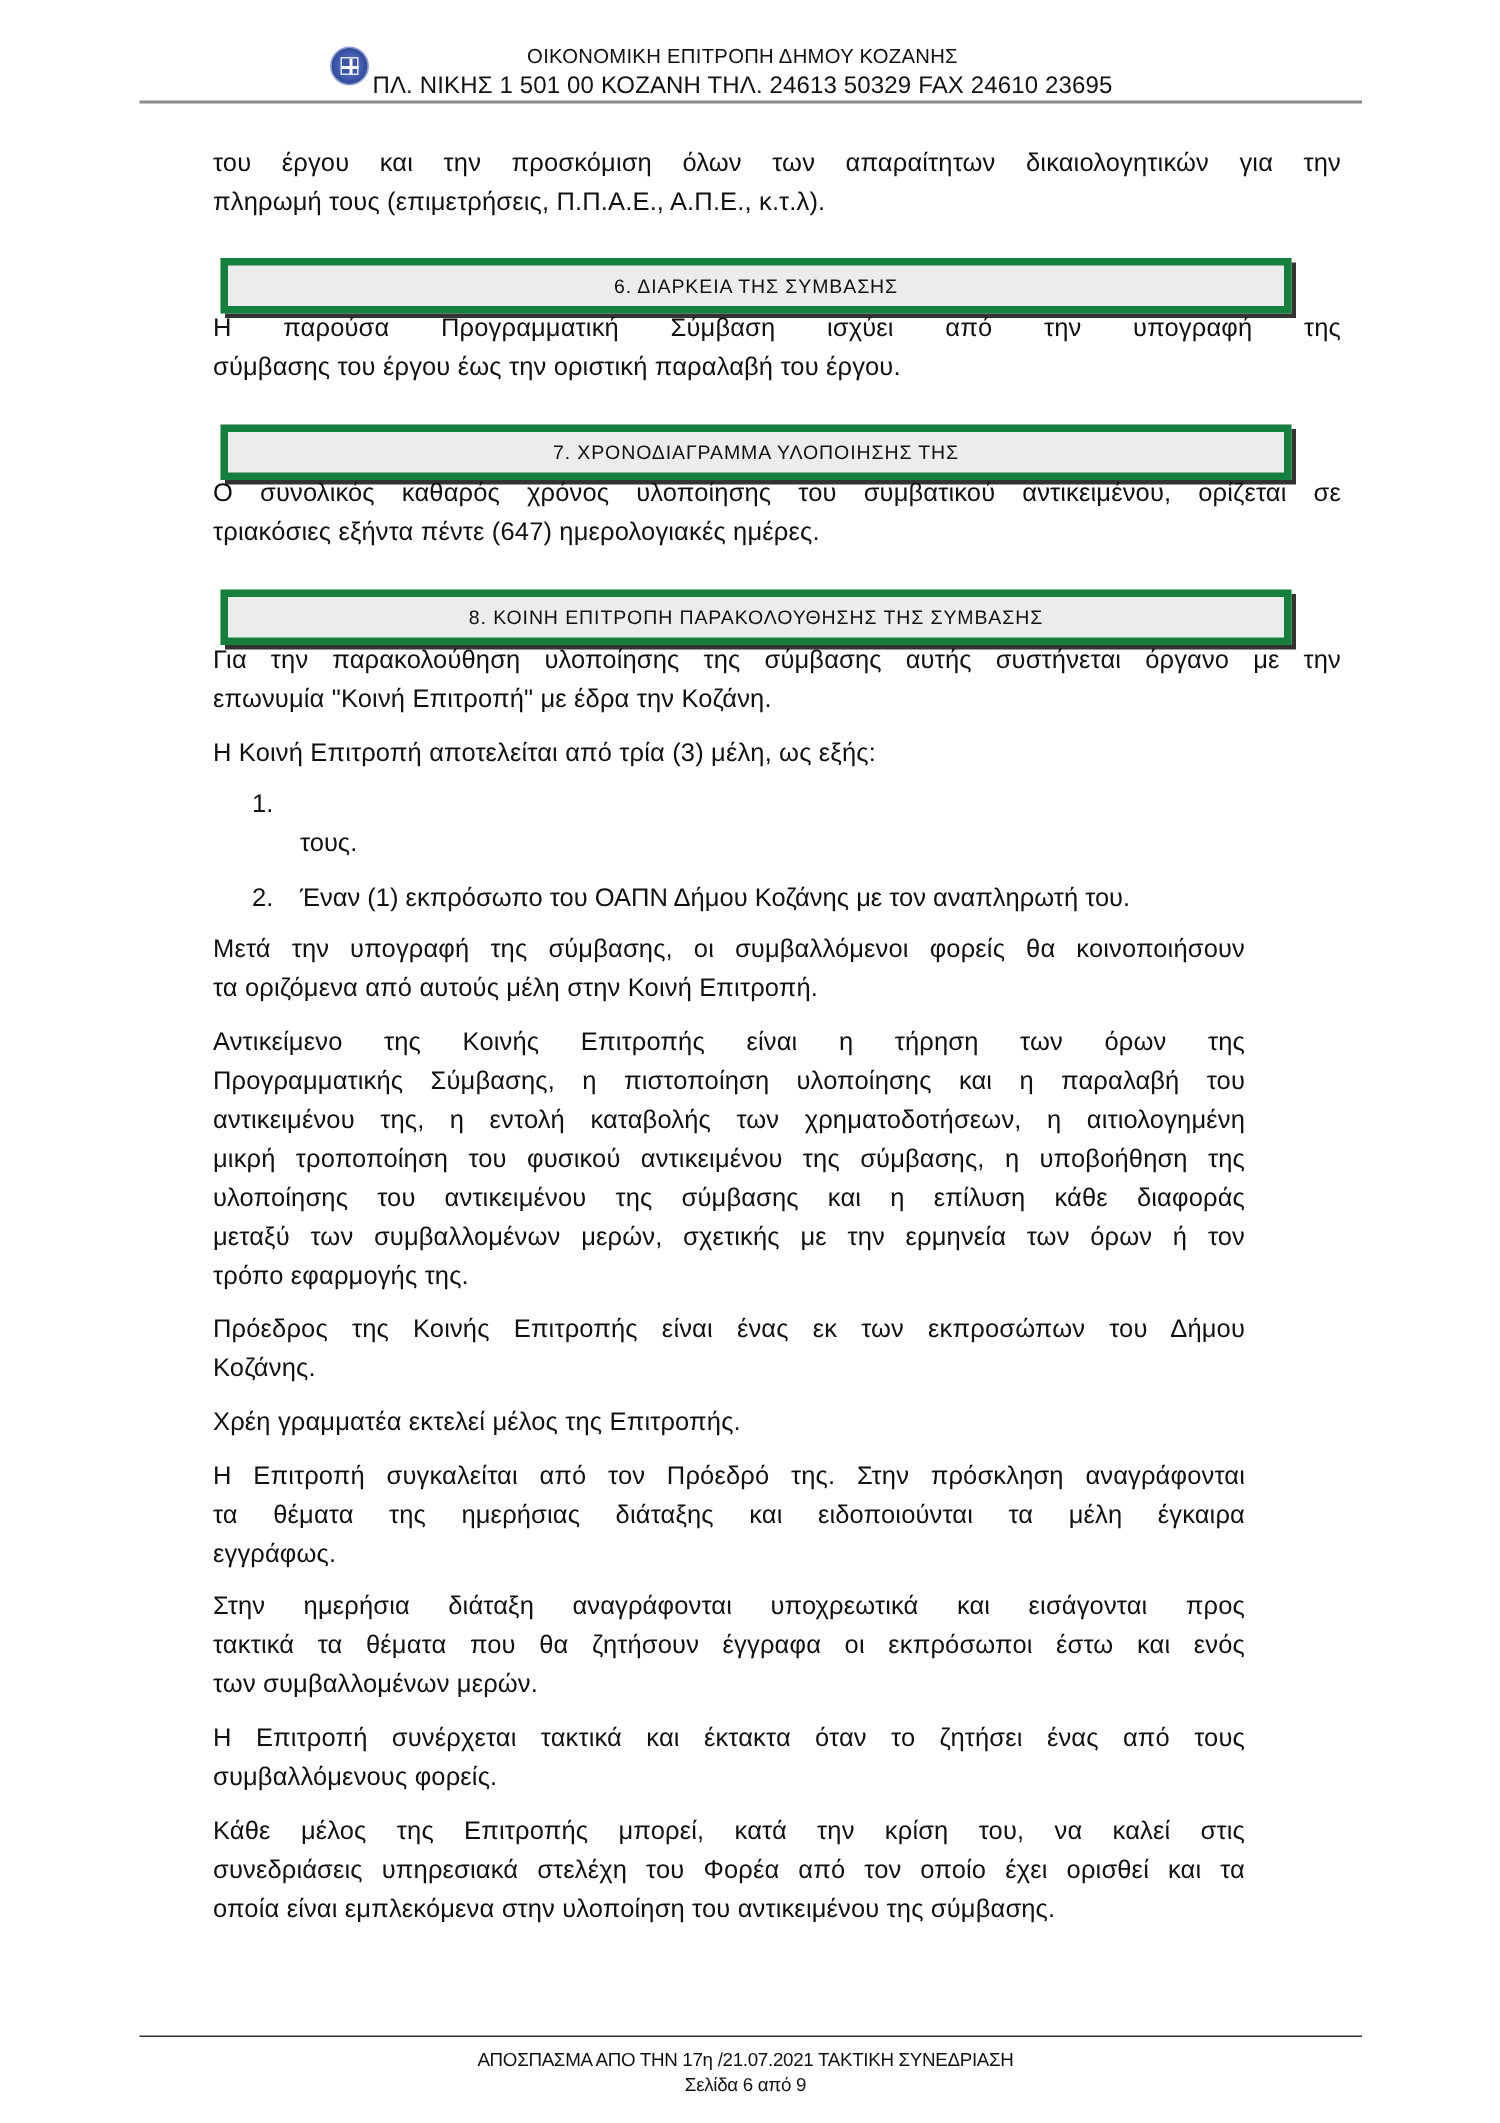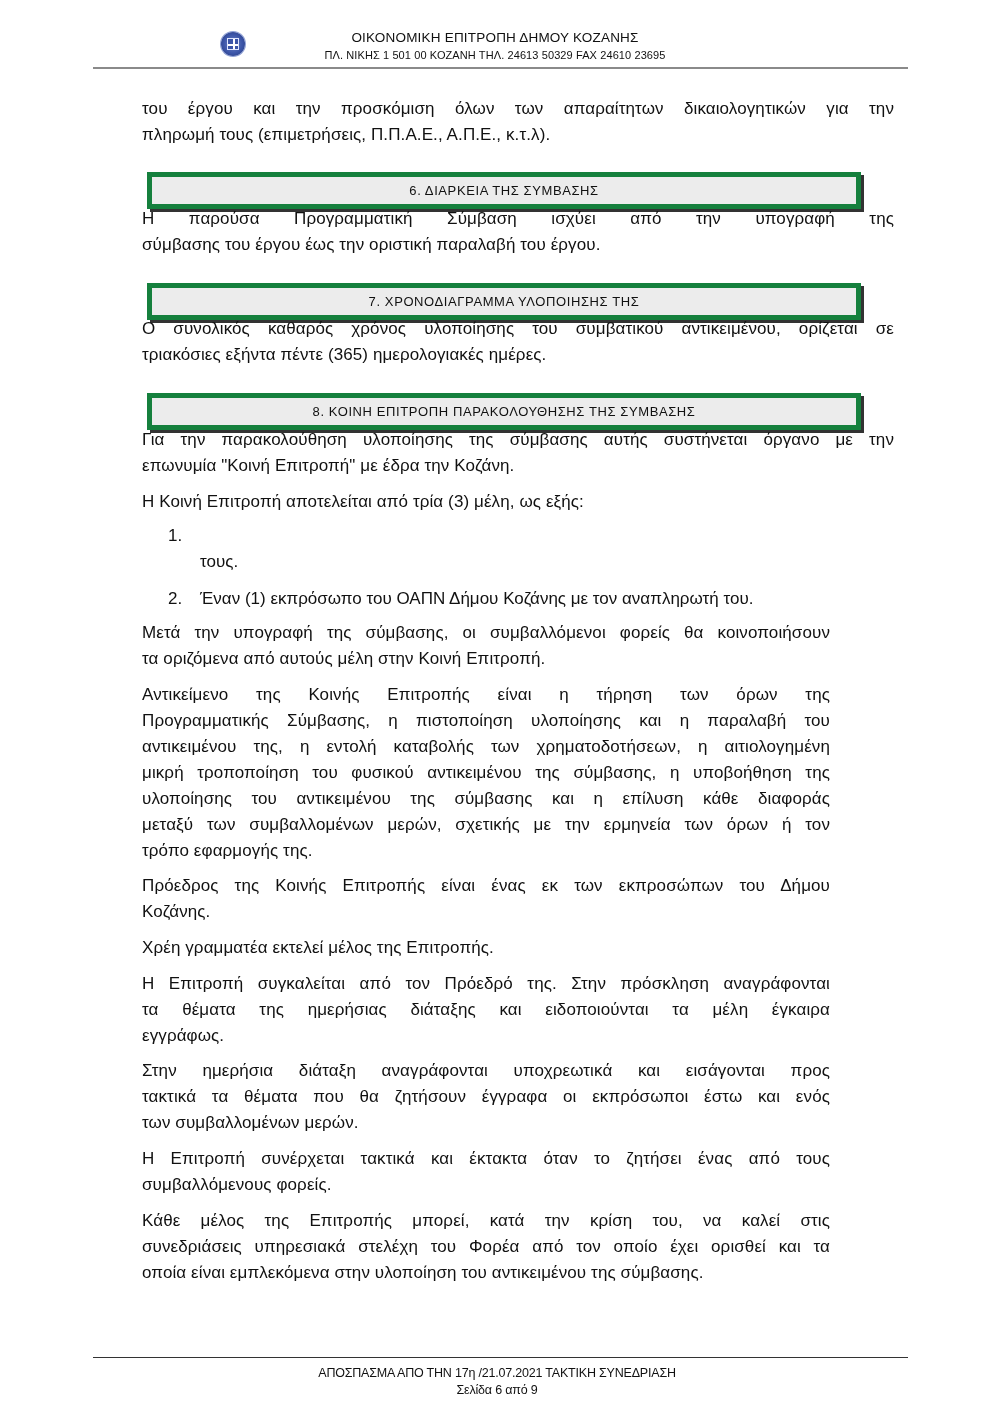--- a/index.html
+++ b/index.html
@@ -11,21 +11,21 @@
             box-shadow: 0 0 0 1px #8ea0d6; }
   .emblem::before { content: ""; position: absolute; left: 6px; top: 6px; width: 12px; height: 12px;
             background:
               linear-gradient(#fff,#fff) 5px 0/2px 12px no-repeat,
               linear-gradient(#fff,#fff) 0 5px/12px 2px no-repeat,
               #3c55a8; border: 1px solid #dfe6ff; box-sizing: border-box; }
   .hdr-line1 { position: absolute; left: 0; width: 1000px; top: 30px; text-align: left; padding-left: 0;
                font-family: "Liberation Sans", sans-serif; font-size: 13.5px; letter-spacing: 0.2px; }
   .hdr-line1 { left: 495px; width: auto; transform: translateX(-50%); white-space: nowrap; }
   .hdr-line2 { position: absolute; left: 495px; transform: translateX(-50%); top: 49px; white-space: nowrap;
-               font-family: "Liberation Sans", sans-serif; font-size: 11px; letter-spacing: 0.1px; }
+               font-family: "Liberation Sans", sans-serif; font-size: 16px; letter-spacing: 0.1px; }
   .hdr-rule { position: absolute; left: 93px; width: 815px; top: 67px; height: 2px; background: #8a8a8a; }
   .p { font-family: "Liberation Sans", sans-serif; font-size: 17px; line-height: 26px; text-align: justify;
        margin: 0; letter-spacing: 0.1px; }
   .w-full { width: 752px; }
   .w-narrow { width: 688px; }
   .jl { text-align-last: justify; }
 
   .sect { position: absolute; left: 147px; width: 704px; height: 27px; background: #ececec;
           border: 5px solid #15803d; box-shadow: 3px 3px 0 #333; text-align: center;
           font-family: "Liberation Sans", sans-serif; font-size: 13px; line-height: 27px; letter-spacing: 0.6px; }
@@ -53,21 +53,21 @@
 
 <p class="p w-full jl abs" style="left:142px; top:96px;">του έργου και την  προσκόμιση όλων των απαραίτητων δικαιολογητικών για την</p>
 <p class="p w-full abs" style="left:142px; top:122px;">πληρωμή τους (επιμετρήσεις, Π.Π.Α.Ε., Α.Π.Ε., κ.τ.λ).</p>
 
 <div class="sect" style="top:172px;">6. ΔΙΑΡΚΕΙΑ ΤΗΣ ΣΥΜΒΑΣΗΣ</div>
 <p class="p w-full jl abs" style="left:142px; top:206px;">Η παρούσα     Προγραμματική     Σύμβαση     ισχύει από     την     υπογραφή     της</p>
 <p class="p w-full abs" style="left:142px; top:232px;">σύμβασης του έργου έως την οριστική παραλαβή του έργου.</p>
 
 <div class="sect" style="top:283px;text-align:center;">7. ΧΡΟΝΟΔΙΑΓΡΑΜΜΑ ΥΛΟΠΟΙΗΣΗΣ ΤΗΣ</div>
 <p class="p w-full jl abs" style="left:142px; top:316px;">Ο συνολικός καθαρός χρόνος υλοποίησης του συμβατικού αντικειμένου, ορίζεται σε</p>
-<p class="p w-full abs" style="left:142px; top:342px;">τριακόσιες εξήντα πέντε (365) ημερολογιακές ημέρες.</p>
+<p class="p w-full abs" style="left:142px; top:342px;">τριακόσιες εξήντα πέντε (647) ημερολογιακές ημέρες.</p>
 
 <div class="sect" style="top:393px;">8. ΚΟΙΝΗ ΕΠΙΤΡΟΠΗ ΠΑΡΑΚΟΛΟΥΘΗΣΗΣ ΤΗΣ ΣΥΜΒΑΣΗΣ</div>
 <p class="p w-full jl abs" style="left:142px; top:427px;">Για την παρακολούθηση υλοποίησης της σύμβασης αυτής συστήνεται όργανο με την</p>
 <p class="p w-full abs" style="left:142px; top:453px;">επωνυμία "Κοινή Επιτροπή" με έδρα την Κοζάνη.</p>
 <p class="p w-full abs" style="left:142px; top:489px;">Η Κοινή Επιτροπή αποτελείται από τρία (3) μέλη, ως εξής:</p>
 
 <div class="li" style="top:523px; height:52px;">
   <span class="num">1.</span>
   <span class="txt" style="top:26px;">τους.</span>
 </div>

